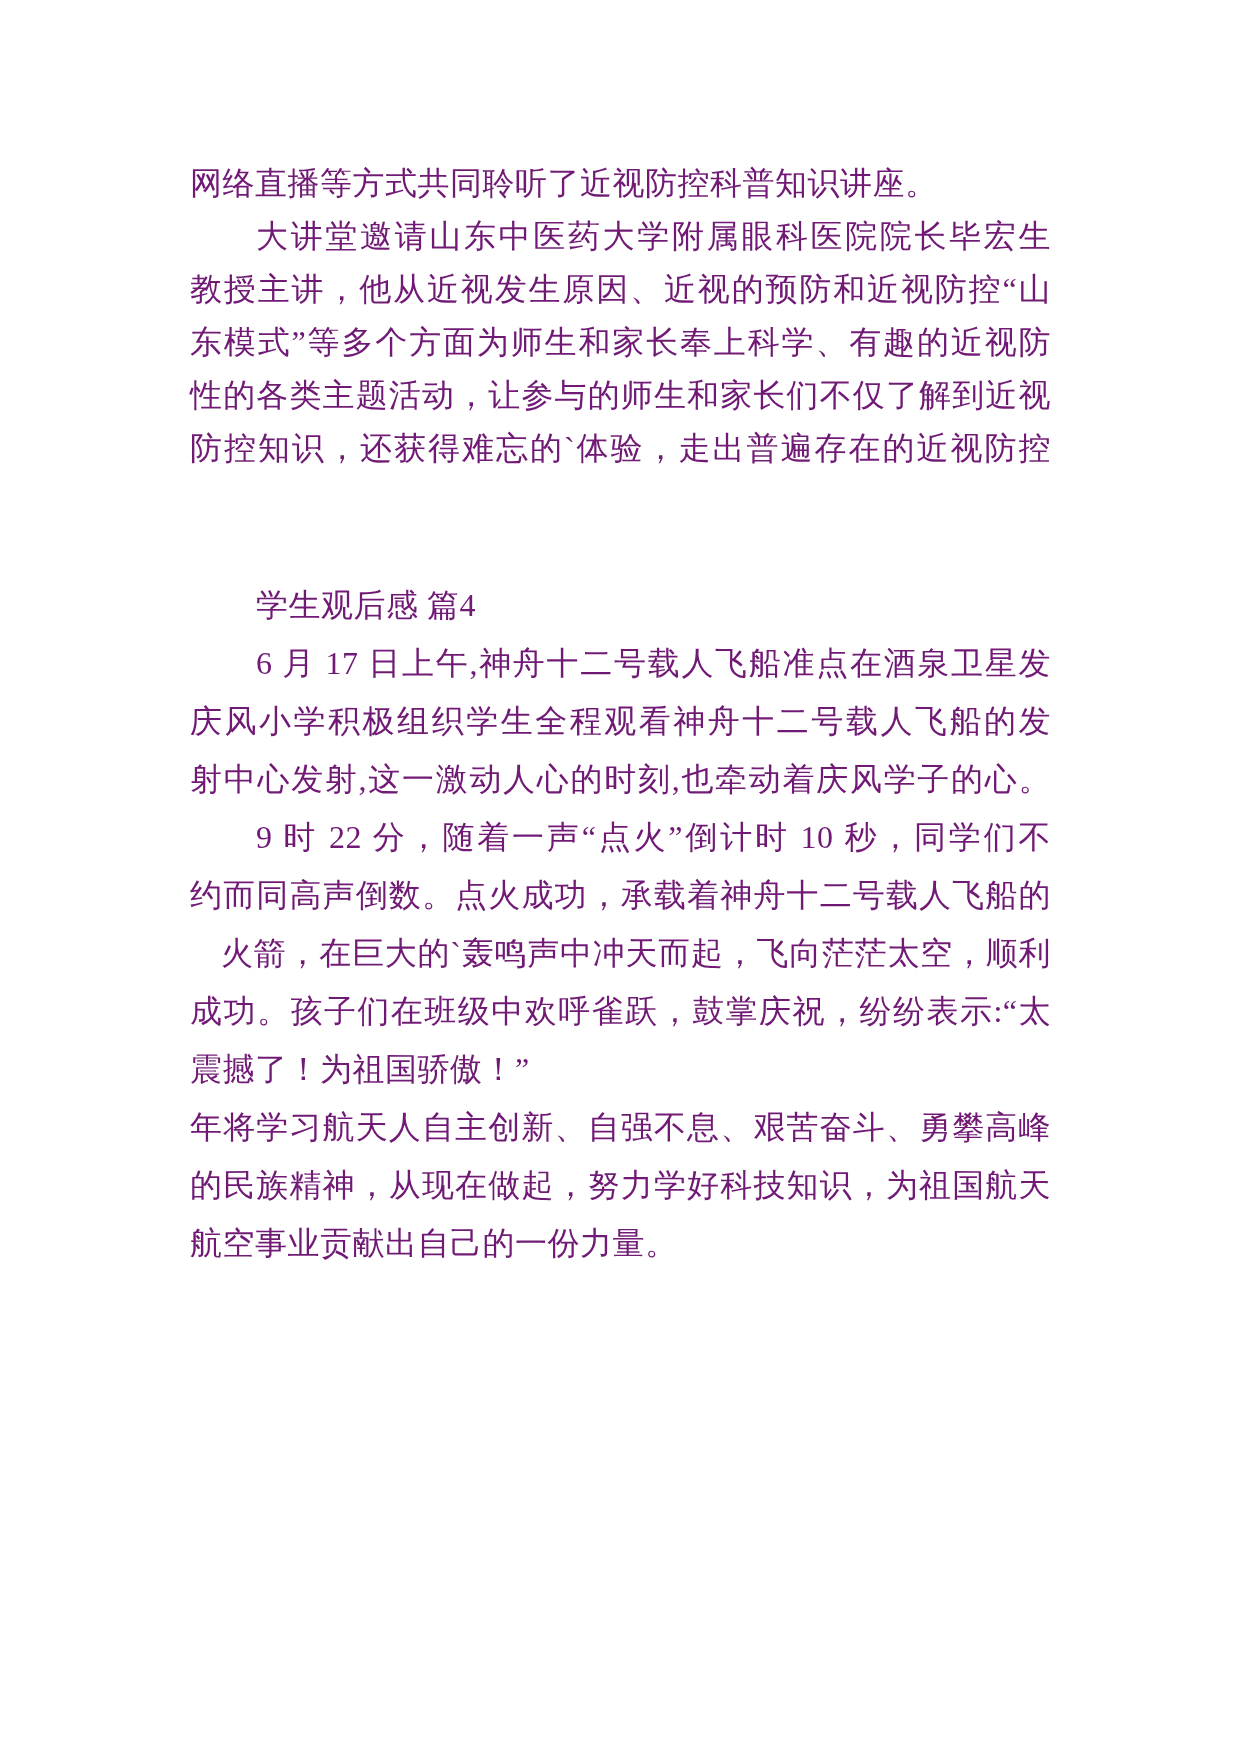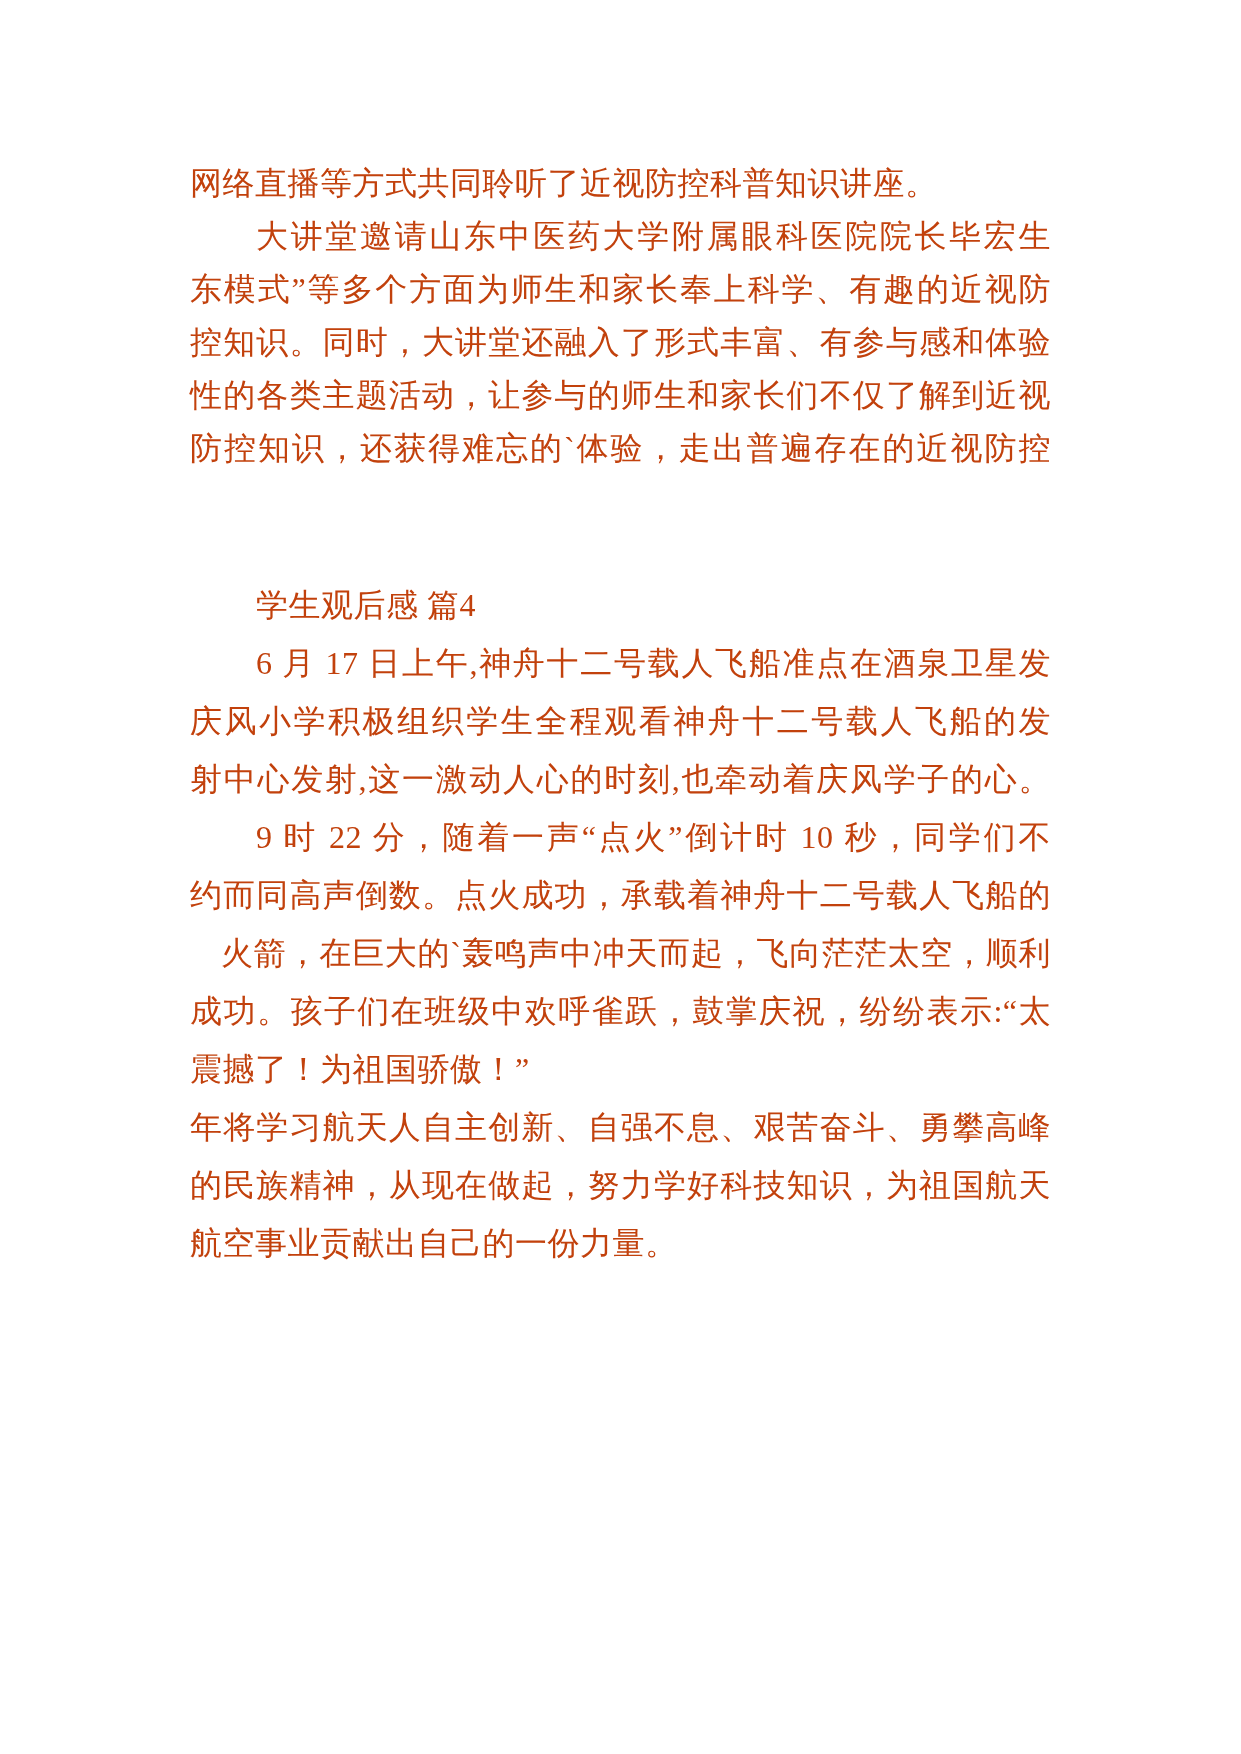--- a/index.html
+++ b/index.html
@@ -35,26 +35,26 @@
     text-indent: 66px;
   }
   .sec-1 .line { line-height: 53px; }
   .sec-2 .line { line-height: 58px; }
   .spacer { height: 101px; }
 </style>
 </head>
 <body>
 
 <main class="doc">
-  <div class="doc-body" style="color: #c2410c;">
+  <div class="doc-body" style="color: #701a75;">
       <section class="sec sec-1">
         <div class="line" style="line-height: 53px;">网络直播等方式共同聆听了近视防控科普知识讲座。</div>
         <div class="line j ind" style="line-height: 53px;">大讲堂邀请山东中医药大学附属眼科医院院长毕宏生</div>
+        <div class="line j" style="line-height: 53px;">教授主讲，他从近视发生原因、近视的预防和近视防控“山</div>
         <div class="line j" style="line-height: 53px;">东模式”等多个方面为师生和家长奉上科学、有趣的近视防</div>
-        <div class="line j" style="line-height: 53px;">控知识。同时，大讲堂还融入了形式丰富、有参与感和体验</div>
         <div class="line j" style="line-height: 53px;">性的各类主题活动，让参与的师生和家长们不仅了解到近视</div>
         <div class="line j" style="line-height: 53px;">防控知识，还获得难忘的`体验，走出普遍存在的近视防控</div>
       </section>
       <div class="spacer" style="height: 101px;"></div>
       <section class="sec sec-2">
         <div class="line ind" style="line-height: 58px;">学生观后感 篇4</div>
         <div class="line j ind" style="line-height: 58px;">6 月 17 日上午,神舟十二号载人飞船准点在酒泉卫星发</div>
         <div class="line j" style="line-height: 58px;">庆风小学积极组织学生全程观看神舟十二号载人飞船的发</div>
         <div class="line j" style="line-height: 58px;">射中心发射,这一激动人心的时刻,也牵动着庆风学子的心。</div>
         <div class="line j ind" style="line-height: 58px;">9 时 22 分，随着一声“点火”倒计时 10 秒，同学们不</div>

